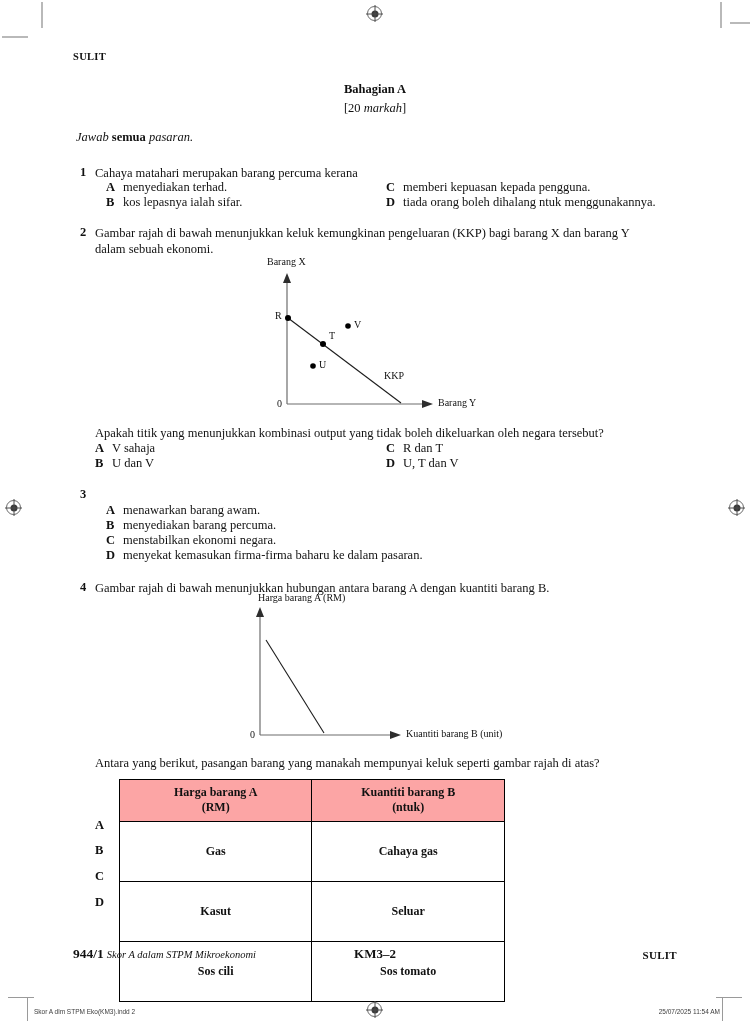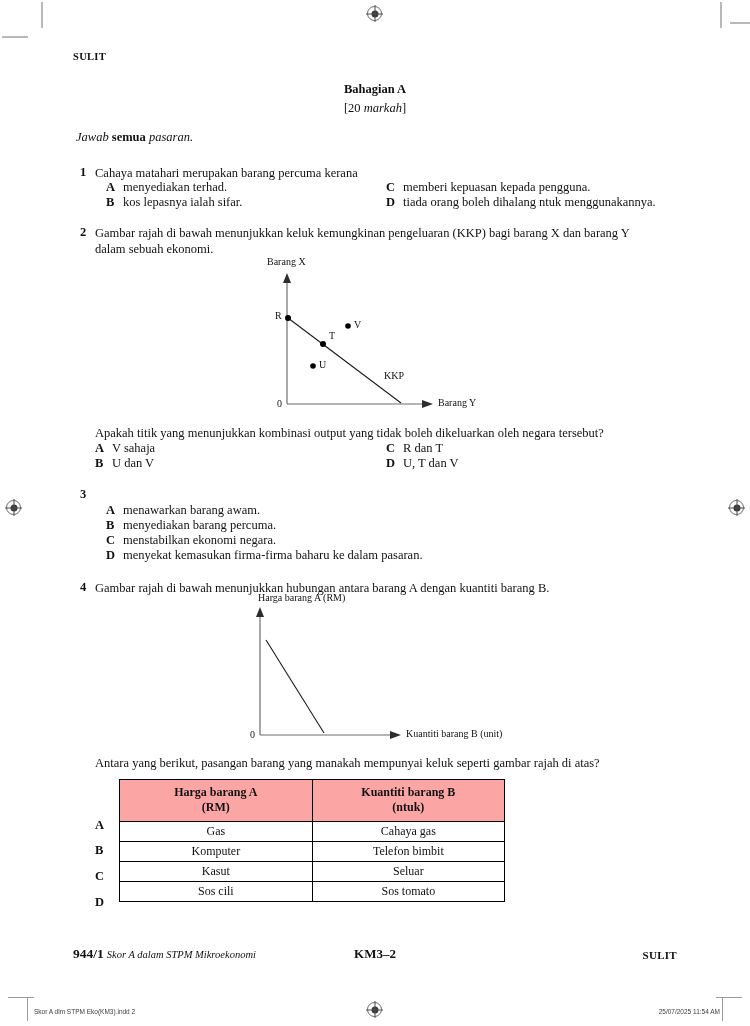--- a/index.html
+++ b/index.html
@@ -157,21 +157,21 @@
     text-align: center;
     font-weight: normal;
   }
   .tbl th {
     background: #fca5a5;
     font-weight: bold;
     font-size: 12px;
     line-height: 1.25;
     padding: 5px 4px 6px 4px;
   }
-  .tbl td { padding: 2px 4px; }
+  .tbl td { padding: 22px 4px; font-weight: bold; }
   .rowlabel {
     position: absolute;
     font-size: 12.5px;
     font-weight: bold;
   }
 
   
   .foot { position: absolute; font-size: 12px; }
   .foot .code { font-weight: bold; font-size: 13.5px; }
   .foot .ital { font-style: italic; font-size: 10.5px; }
@@ -323,24 +323,20 @@
           <div>(ntuk)</div>
         </th>
       </tr>
     </thead>
     <tbody>
       <tr>
         <td>Gas</td>
         <td>Cahaya gas</td>
       </tr>
       <tr>
-        <td>Komputer</td>
-        <td>Telefon bimbit</td>
-      </tr>
-      <tr>
         <td>Kasut</td>
         <td>Seluar</td>
       </tr>
       <tr>
         <td>Sos cili</td>
         <td>Sos tomato</td>
       </tr>
     </tbody>
   </table>
 

